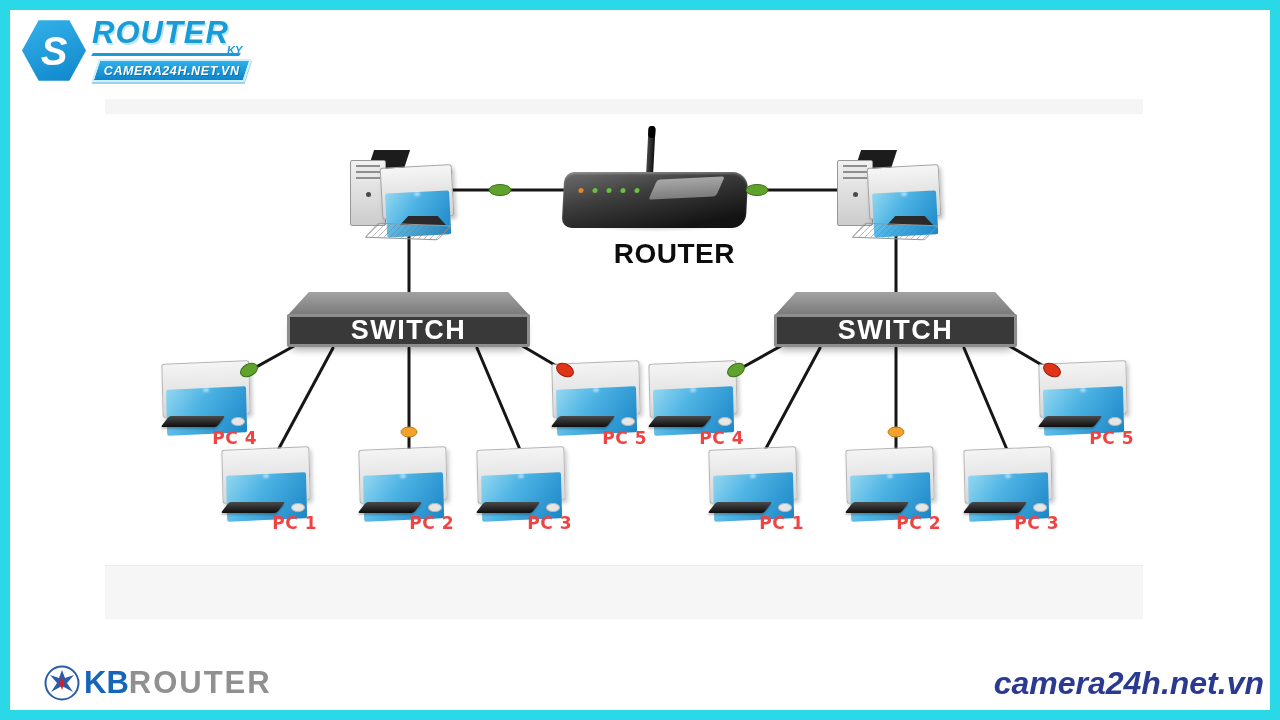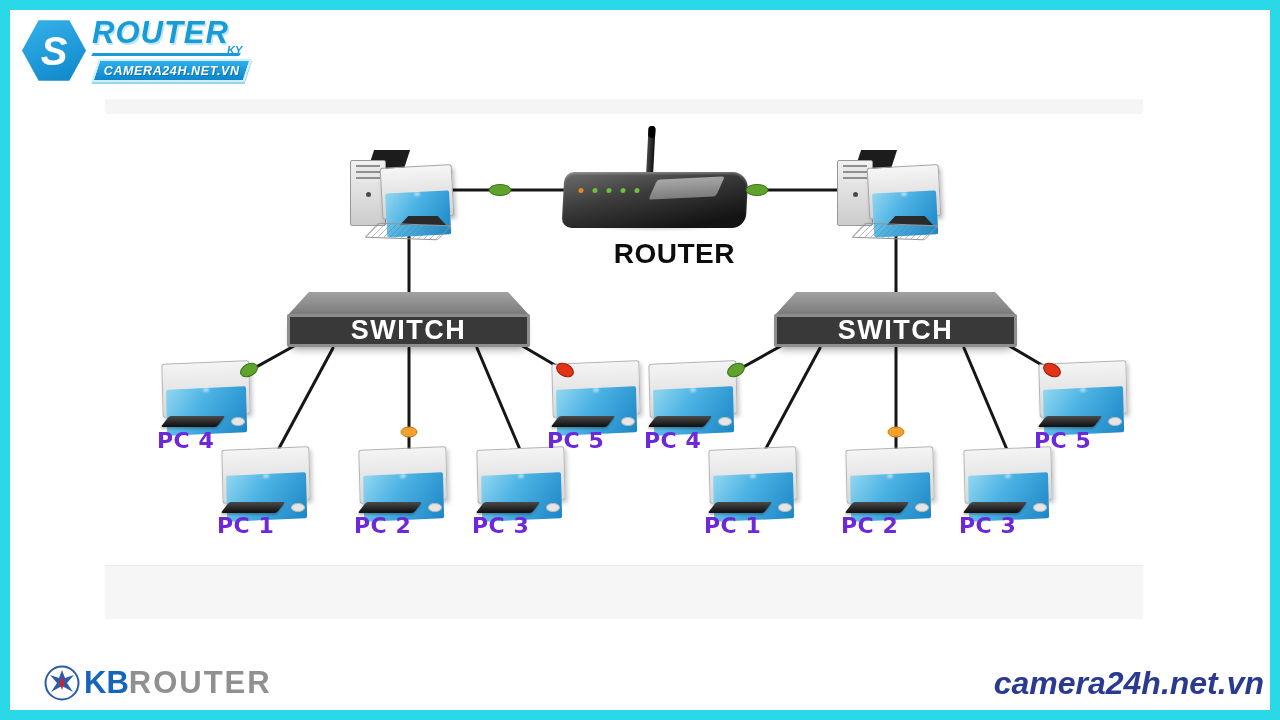--- a/index.html
+++ b/index.html
@@ -13,22 +13,22 @@
   
   .strip{left:105px;width:1038px;background:#f5f5f5;z-index:0;}
   .strip.top{top:99px;height:15px;}
   .strip.bottom{top:565px;height:53px;background:#f6f6f6;border-top:1px solid #ececec;}
 
   
   svg.layer{left:0;top:0;z-index:1;}
   svg.dots{z-index:6;}
 
   
-  .pc-label{width:100px;text-align:left;font-family:"DejaVu Sans",sans-serif;
-            font-weight:bold;font-size:22px;color:#6d28d9;z-index:5;letter-spacing:.5px;}
+  .pc-label{width:100px;text-align:right;font-family:"DejaVu Sans",sans-serif;
+            font-weight:bold;font-size:17px;color:#ef4444;z-index:5;letter-spacing:.5px;}
   .router-label{left:575px;top:238px;width:160px;text-align:right;font-weight:800;
             font-size:28px;color:#0d0d0d;letter-spacing:.5px;z-index:5;
             font-family:"Liberation Sans",sans-serif;}
 
   
   .switch{width:243px;height:55px;z-index:4;}
   .sw-top{position:absolute;left:0;top:0;width:100%;height:24px;
           background:linear-gradient(#a2a2a2,#787878);
           clip-path:polygon(9% 0,91% 0,100% 100%,0 100%);}
   .sw-front{position:absolute;left:0;top:22px;width:100%;height:33px;box-sizing:border-box;

